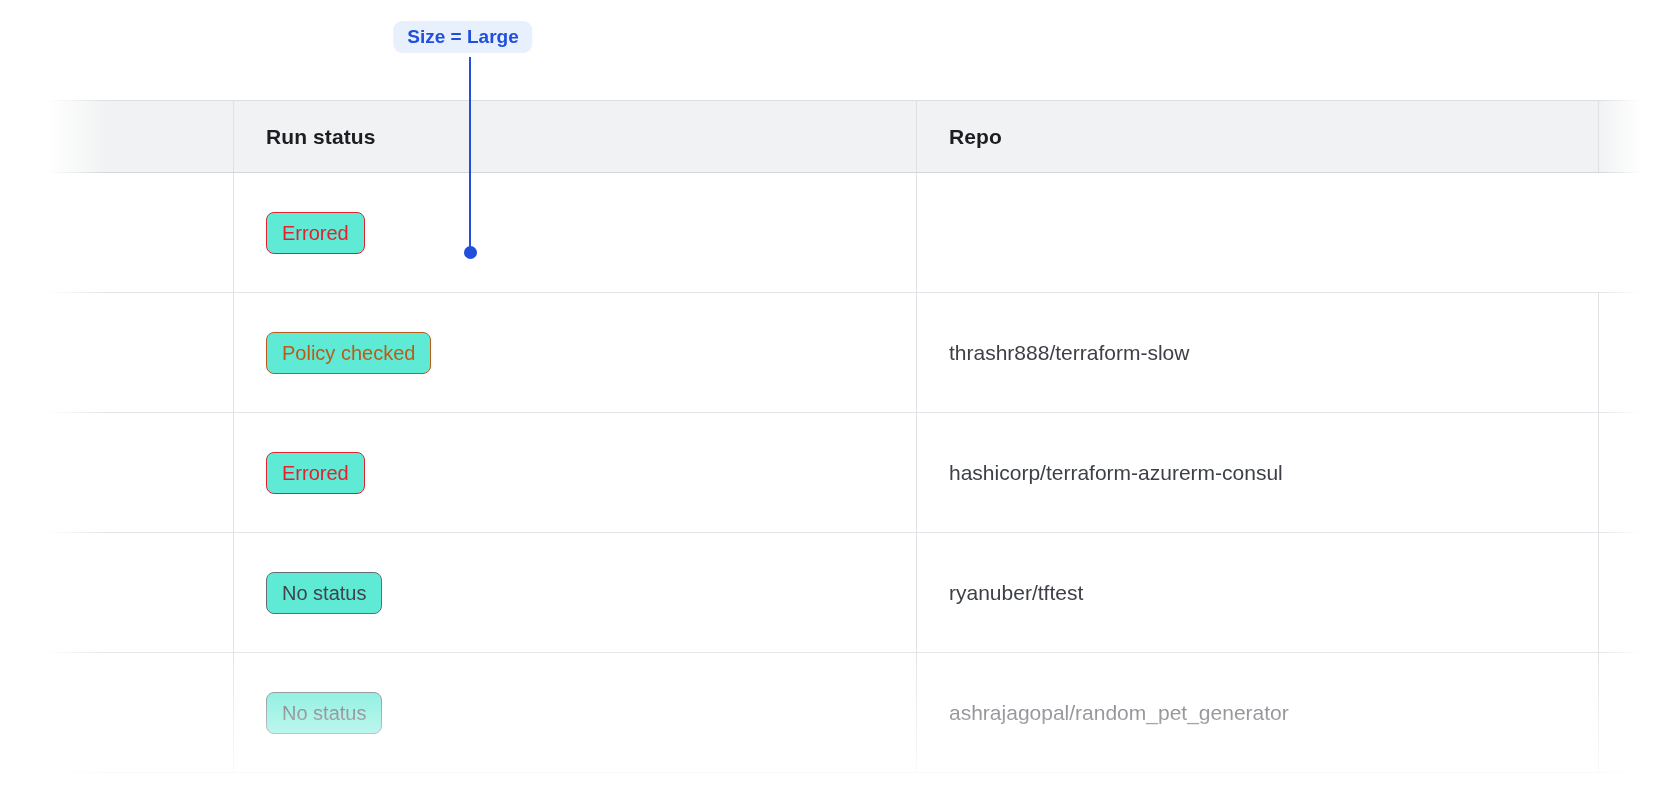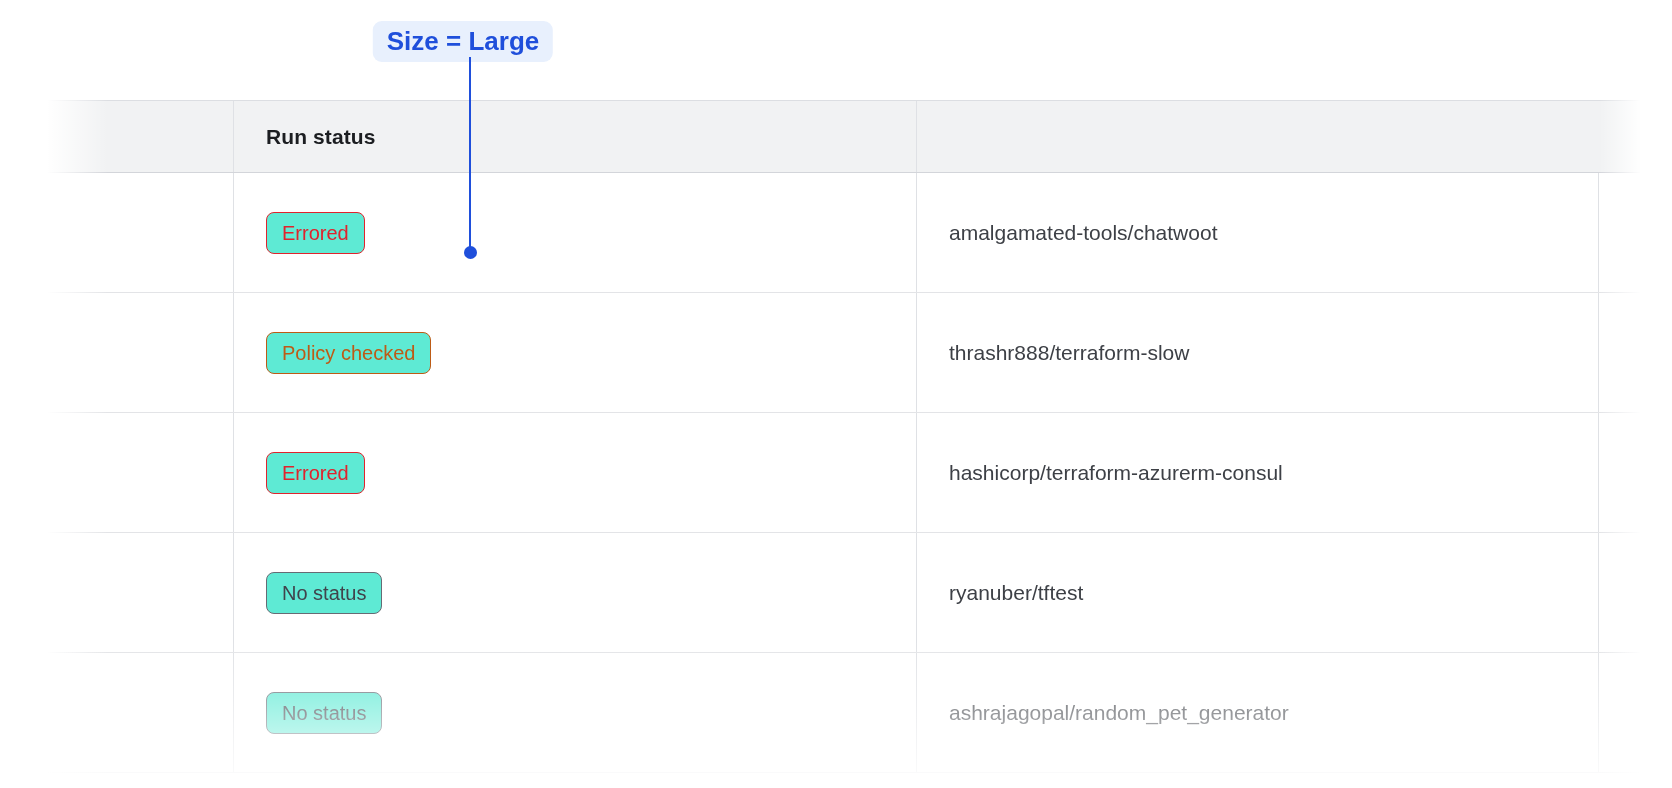--- a/index.html
+++ b/index.html
@@ -26,21 +26,21 @@
 
   .badge{display:inline-block;padding:7px 15px;border:1.5px solid;border-radius:8px;
     font-size:20px;font-weight:500;line-height:1.3;background:#5eead4;white-space:nowrap;}
   .badge--errored{color:var(--errored);border-color:var(--errored);}
   .badge--policy-checked{color:var(--policy);border-color:var(--policy);}
   .badge--no-status{color:var(--nostatus-text);border-color:var(--nostatus-border);}
 
   
   .callout{position:absolute;left:463px;top:21px;transform:translateX(-50%);
     background:var(--annotation-bg);color:var(--accent-blue);
-    font-size:26px;font-weight:700;padding:5px 14px;border-radius:9px;z-index:10;white-space:nowrap;}
+    font-size:19px;font-weight:700;padding:5px 14px;border-radius:9px;z-index:10;white-space:nowrap;}
   .pointer-line{position:absolute;left:469px;top:57px;width:2px;height:195px;
     background:var(--accent-blue);z-index:10;}
   .pointer-dot{position:absolute;left:464px;top:246px;width:13px;height:13px;border-radius:50%;
     background:var(--accent-blue);z-index:10;}
 
   
   .fade{position:absolute;pointer-events:none;z-index:5;}
   .fade--left{left:40px;top:96px;width:68px;height:692px;
     background:linear-gradient(to right,#fff 10%,rgba(255,255,255,0));}
   .fade--right{left:1599px;top:96px;width:73px;height:692px;
@@ -54,29 +54,29 @@
 <div class="stage">
 
   <div class="callout">Size = Large</div>
   <div class="pointer-line"></div>
   <div class="pointer-dot"></div>
 
   <div class="tbl">
     <div class="trow trow--header">
       <div class="cell cell--head"></div>
       <div class="cell cell--head">Run status</div>
+      <div class="cell cell--head">Repo</div>
       <div class="cell"></div>
     </div>
     <div id="rows-container">
     <div class="trow trow--data">
       <div class="cell"></div>
       <div class="cell">
         <span class="badge badge--errored">Errored</span>
       </div>
-      <div class="cell cell--repo">amalgamated-tools/chatwoot</div>
       <div class="cell"></div>
     </div>
 
     <div class="trow trow--data">
       <div class="cell"></div>
       <div class="cell">
         <span class="badge badge--policy-checked">Policy checked</span>
       </div>
       <div class="cell cell--repo">thrashr888/terraform-slow</div>
       <div class="cell"></div>

